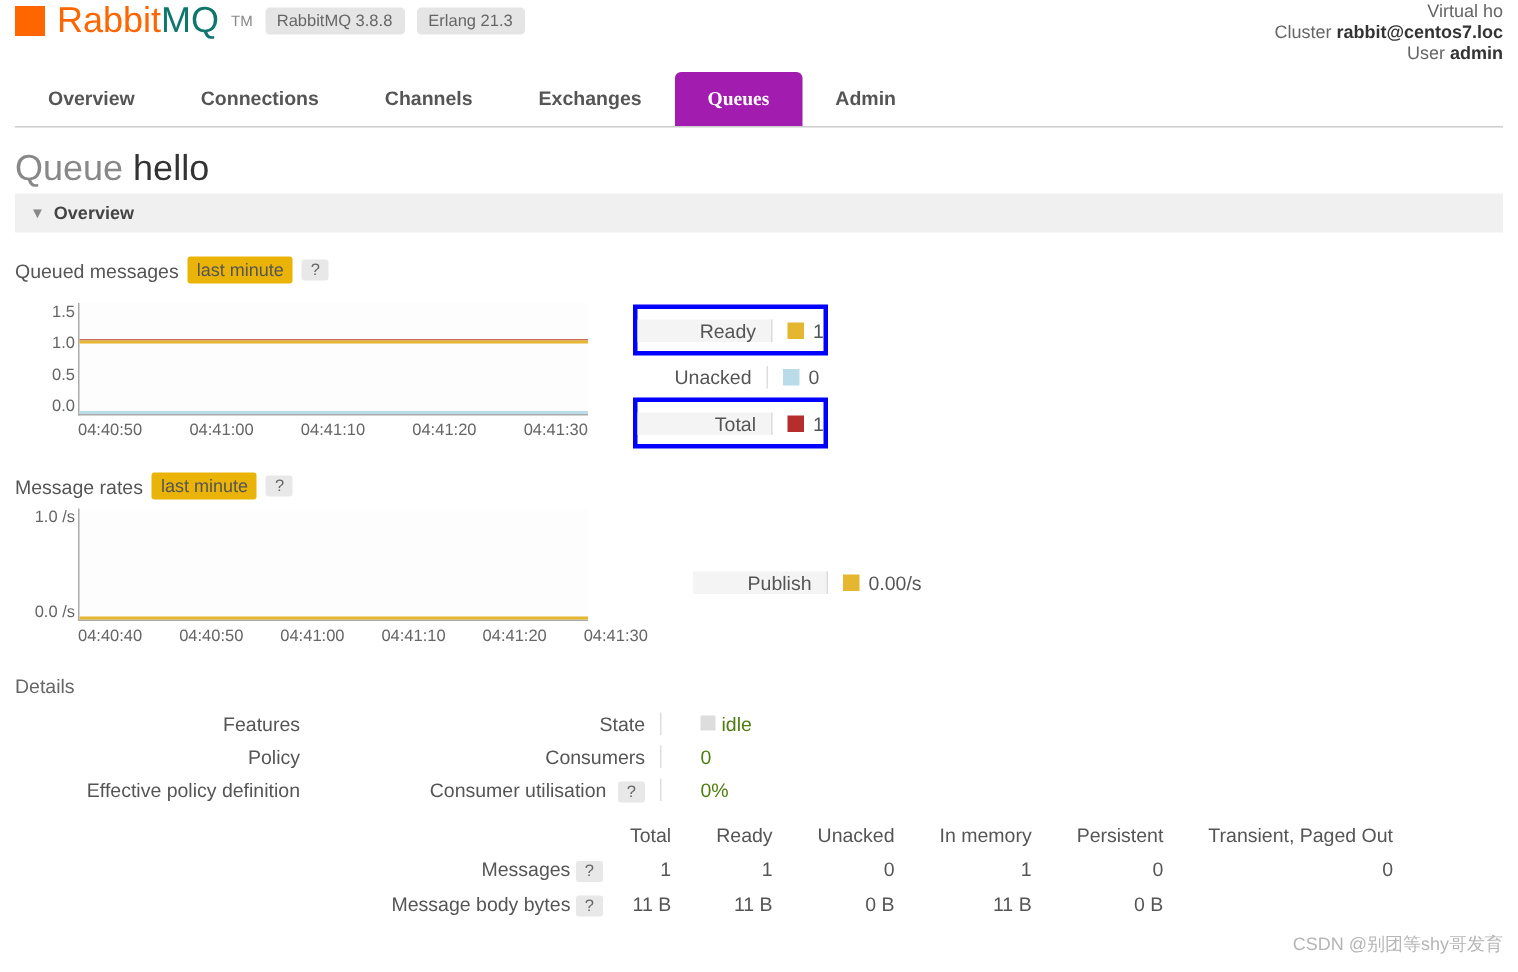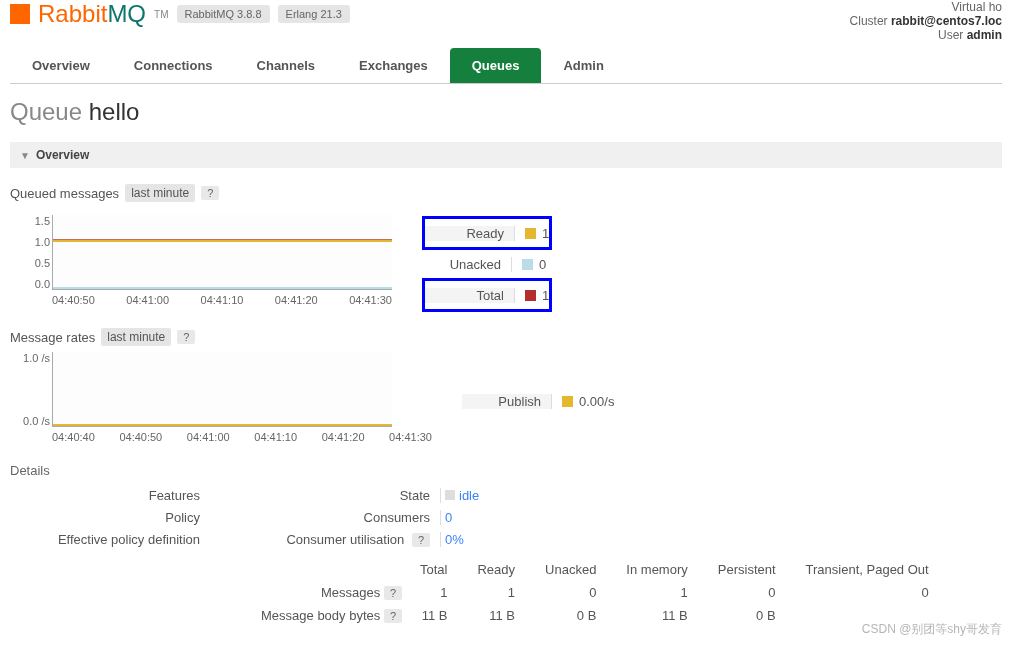--- a/index.html
+++ b/index.html
@@ -8,49 +8,49 @@
     .logo-area { display: flex; align-items: center; gap: 8px; }
     .logo-box { width: 20px; height: 20px; background: #f60; display: inline-block; }
     .logo-text { font-size: 24px; font-weight: normal; color: #f60; }
     .logo-mq { color: #0f766e; }
     .tm { font-size: 10px; color: #888; vertical-align: super; }
     .version-pill { background: #e5e5e5; padding: 3px 8px; border-radius: 3px; font-size: 11px; color: #666; }
     .right-info { text-align: right; font-size: 12px; color: #666; }
     .right-info b { color: #333; }
     .tabs { display: flex; border-bottom: 1px solid #ccc; margin: 6px 10px 0 10px; gap: 0; }
     .tab { padding: 10px 22px; font-size: 13px; color: #555; cursor: pointer; font-weight: bold; }
-    .tab.active-dark { background: #15803d; color: #fff; border-radius: 4px 4px 0 0; }
-    h1 { font-size: 24px; font-weight: normal; color: #888; margin: 14px 10px 16px 10px; }
+    .tab.active-dark { background: #a21caf; color: #fff; border-radius: 4px 4px 0 0; font-family: Liberation Serif, serif; }
+    h1 { font-size: 24px; font-weight: normal; color: #888; margin: 14px 10px 2px 10px; }
     h1 b { color: #333; font-weight: normal; }
     .section-header { background: #f0f0f0; padding: 6px 10px; margin: 0 10px; display: flex; align-items: center; gap: 6px; cursor: pointer; }
     .section-header .tri { color: #888; font-size: 10px; }
     .section-header .title { font-weight: bold; color: #444; }
     .subsection { margin: 16px 10px 6px 10px; font-size: 13px; color: #555; display: flex; align-items: center; gap: 6px; }
-    .pill { background: #e5e5e5; padding: 2px 6px; border-radius: 2px; font-size: 12px; }
+    .pill { background: #eab308; padding: 2px 6px; border-radius: 2px; font-size: 12px; }
     .help { background: #e8e8e8; padding: 1px 6px; border-radius: 2px; font-size: 11px; cursor: pointer; color: #666; }
     .chart-row { display: flex; align-items: center; margin-left: 10px; gap: 30px; }
     .chart-box { position: relative; }
     .chart-yaxis { position: absolute; left: 0; top: 0; height: 75px; display: flex; flex-direction: column; justify-content: space-between; font-size: 11px; color: #666; text-align: right; width: 40px; }
     .chart-area { margin-left: 42px; width: 340px; height: 75px; border-left: 1px solid #aaa; border-bottom: 1px solid #aaa; position: relative; background: linear-gradient(to bottom, rgba(220,220,220,0.05), rgba(220,220,220,0.05)); }
     .chart-line { position: absolute; left: 0; right: 0; height: 1px; }
     .chart-xaxis { margin-left: 42px; display: flex; justify-content: space-between; font-size: 11px; color: #666; width: 340px; margin-top: 4px; }
     .legend-table { margin-top: 8px; }
     .legend-row { display: flex; align-items: center; height: 28px; }
     .legend-label { width: 90px; text-align: right; padding-right: 10px; font-size: 13px; color: #555; border-right: 1px solid #ddd; }
     .legend-label.bg { background: #f4f4f4; }
     .legend-value { padding-left: 10px; display: flex; align-items: center; gap: 6px; font-size: 13px; color: #555; }
     .color-box { width: 11px; height: 11px; display: inline-block; }
     .highlight-box { border: 3px solid #00f; display: inline-flex; }
     .details-label { margin: 20px 10px 6px 10px; font-size: 13px; color: #666; }
     .details-grid { display: flex; margin: 0 10px; }
     .details-col { display: flex; flex-direction: column; }
     .drow { display: flex; align-items: center; height: 22px; }
     .dlabel { text-align: right; padding-right: 10px; font-size: 13px; color: #555; }
     .dlabel .help { margin-left: 4px; }
-    .dval { padding-left: 4px; font-size: 13px; color: #3b82f6; display: flex; align-items: center; gap: 4px; border-left: 1px solid #ddd; justify-content: space-between; }
+    .dval { padding-left: 26px; font-size: 13px; color: #4d7c0f; display: flex; align-items: center; gap: 4px; border-left: 1px solid #ddd; justify-content: space-between; }
     .stats-table { margin: 8px 0 0 230px; }
     .stats-table table { border-collapse: collapse; }
     .stats-table th { font-weight: normal; font-size: 13px; color: #555; padding: 4px 20px 4px 10px; text-align: right; }
     .stats-table td { font-size: 13px; color: #555; padding: 4px 20px 4px 10px; text-align: right; }
     .stats-table .rowlabel { text-align: right; padding-right: 8px; }
     .watermark { position: fixed; right: 10px; bottom: 10px; color: rgba(120,120,120,0.55); font-size: 12px; pointer-events: none; text-align: right; }
     .idle-box { width: 10px; height: 10px; background: #ddd; display: inline-block; }
   </style>
 </head>
 <body>

